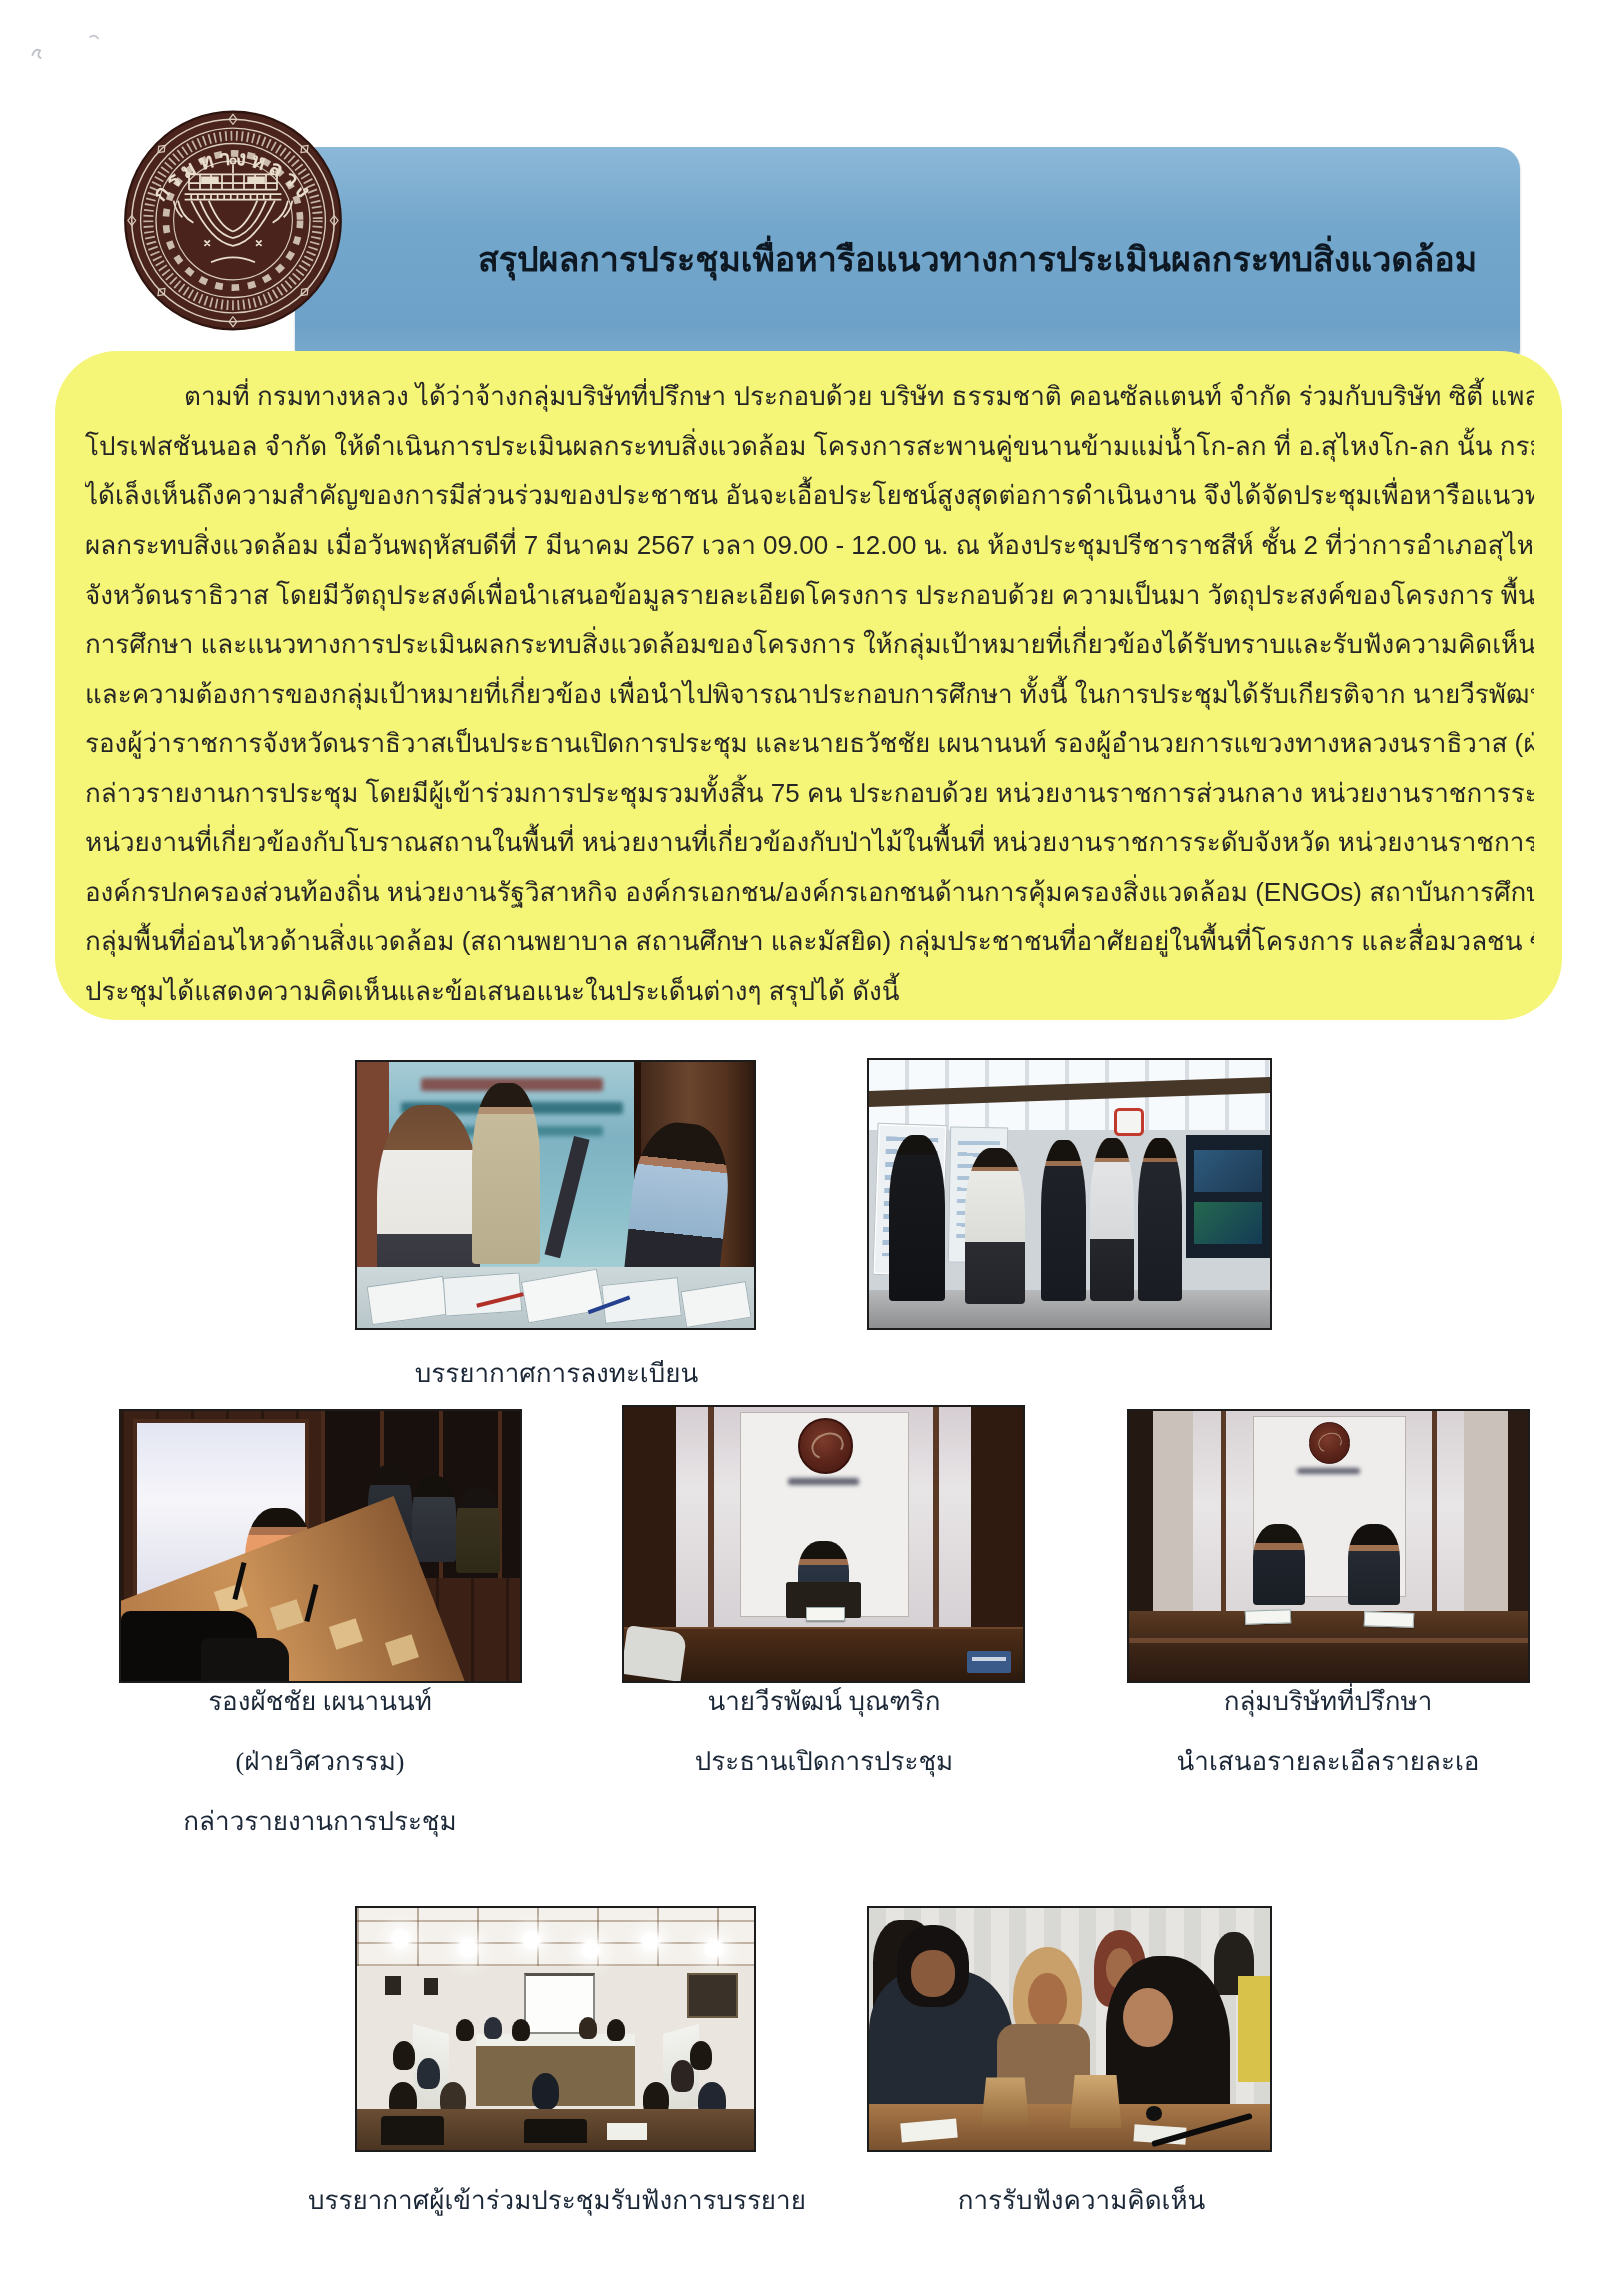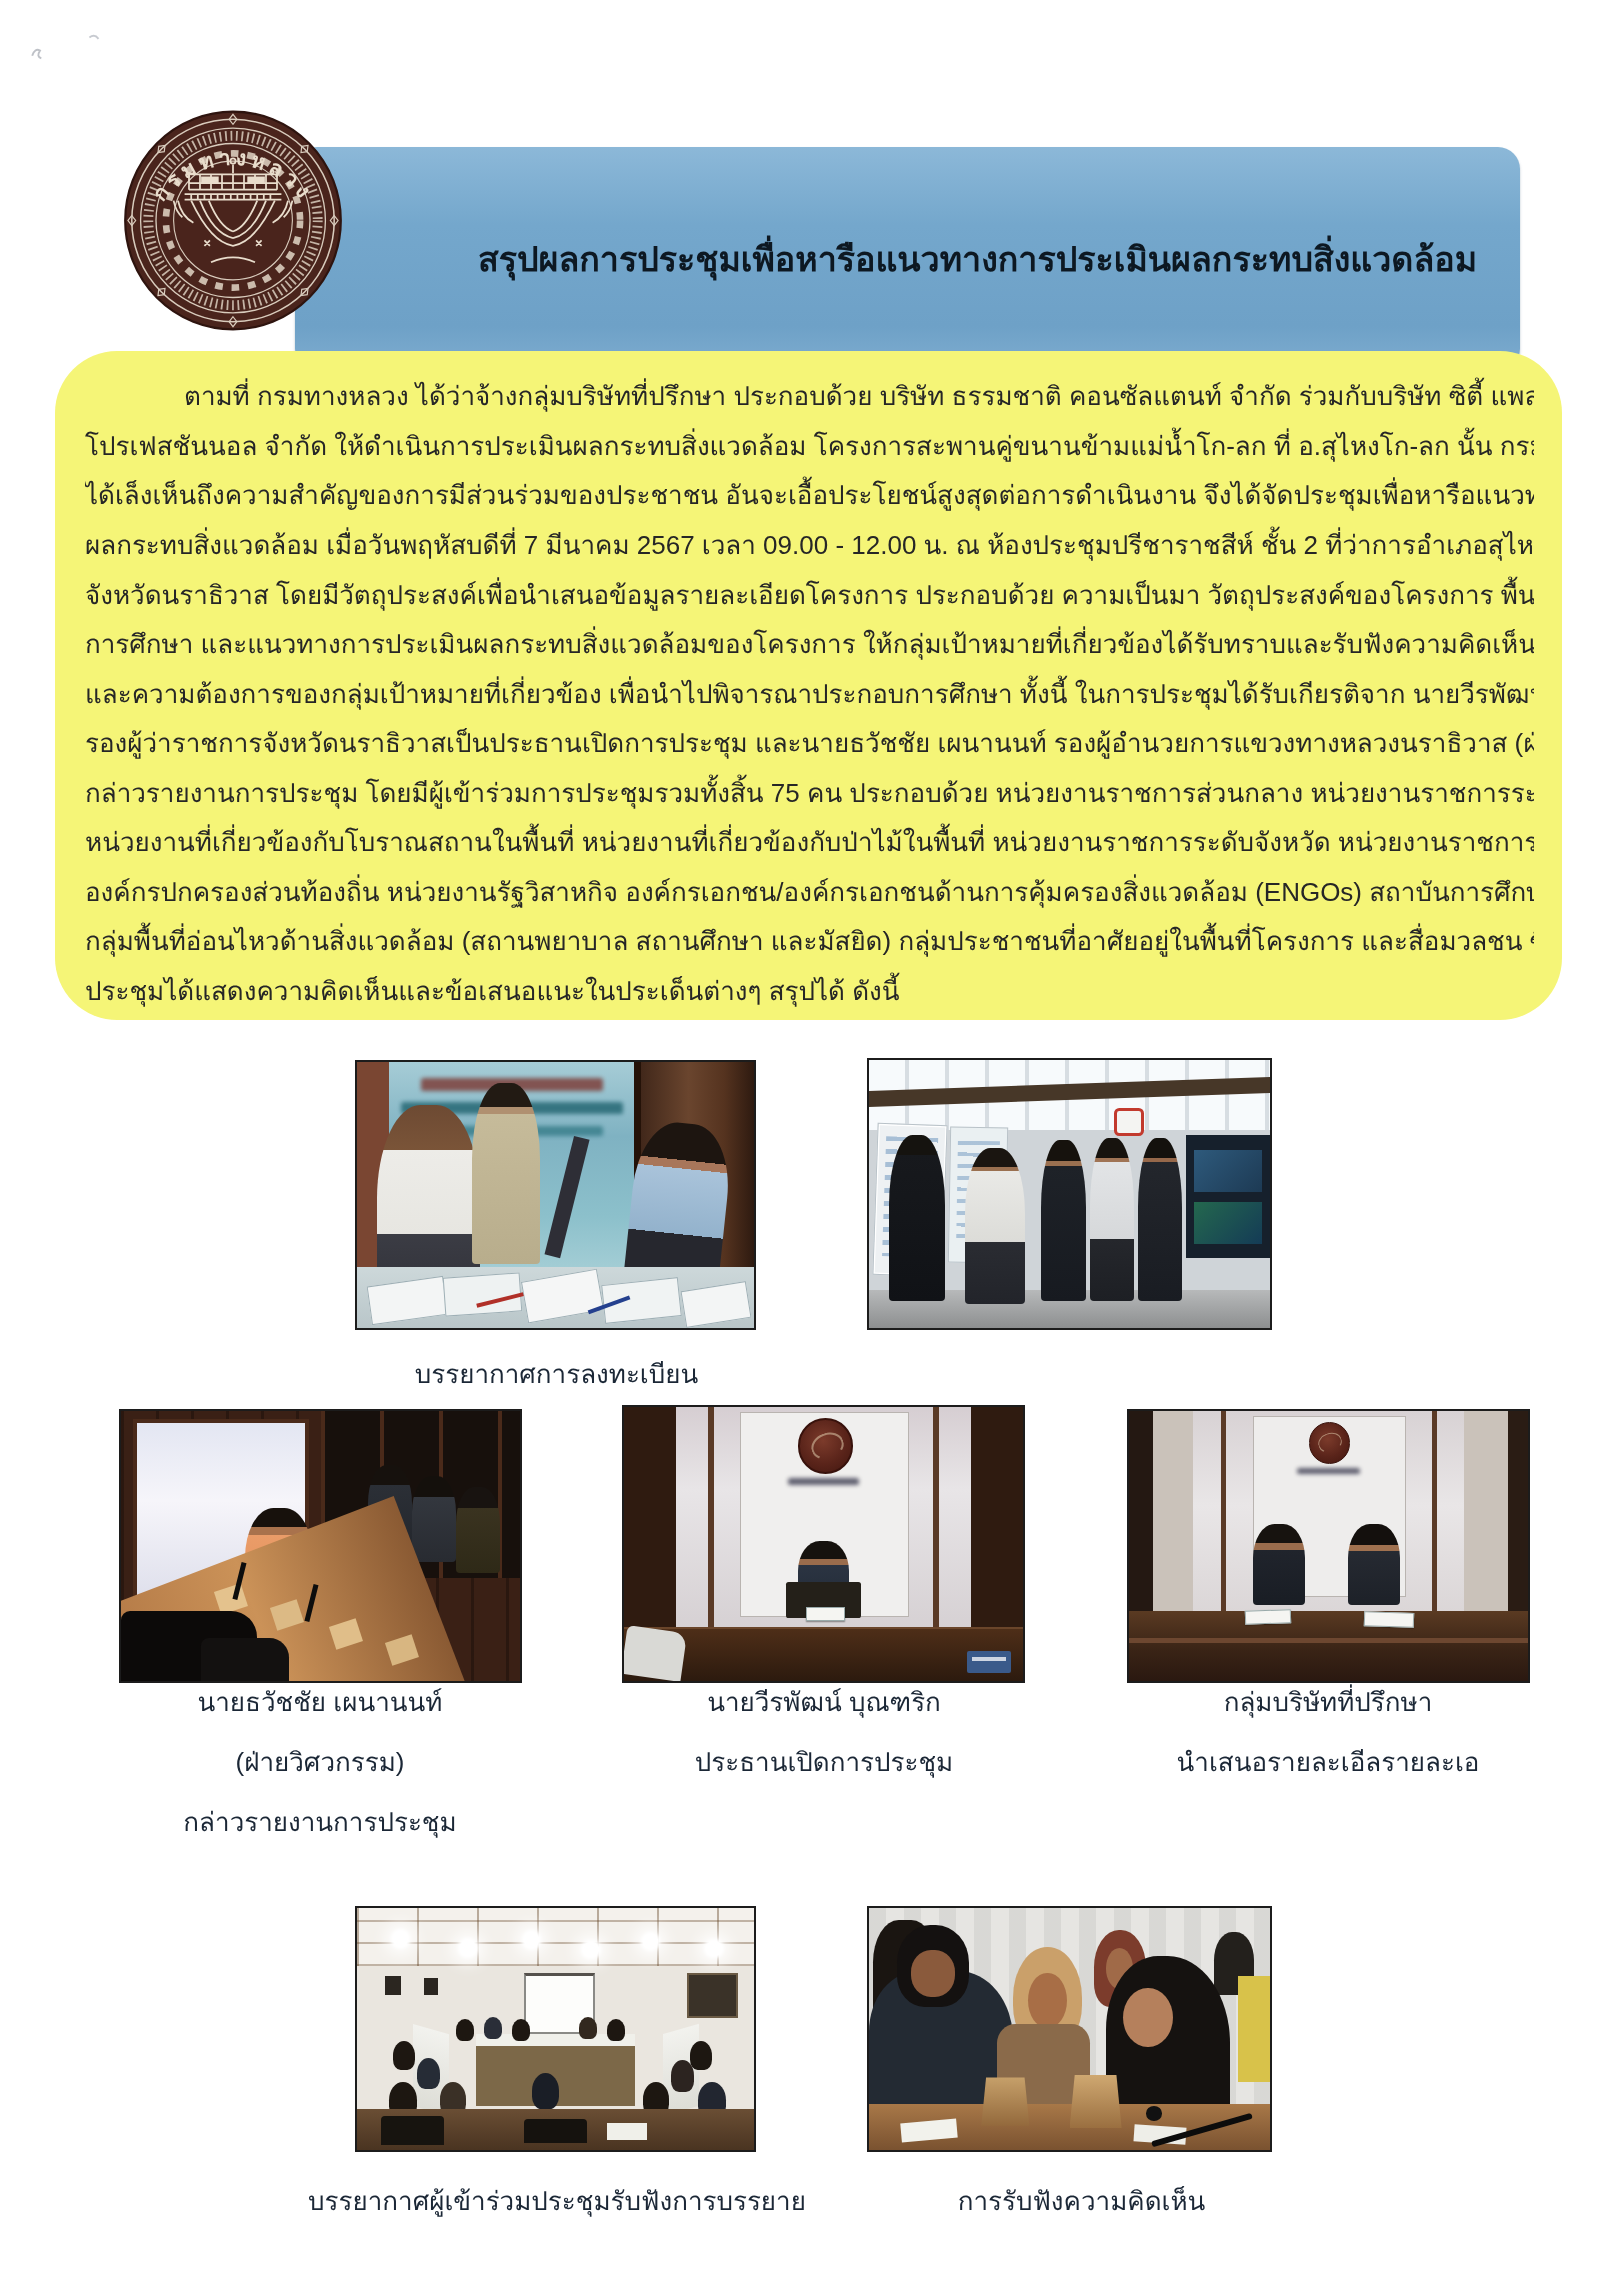--- a/index.html
+++ b/index.html
@@ -23,21 +23,21 @@
   .summary{position:absolute;left:55px;top:351px;width:1507px;height:669px;border-radius:62px;
            background:#f5f577;}
   .pline{position:absolute;left:85px;width:1449px;height:50px;line-height:50px;font-size:26px;
          color:#262626;text-align:justify;text-align-last:justify;overflow:hidden;white-space:nowrap;}
   .pline.first{padding-left:99px;width:1350px;}
   .pline.last{text-align-last:left;}
 
   
   .photo{position:absolute;overflow:hidden;border:2px solid #1c1c1c;box-sizing:border-box;background:#777;}
   .caption{position:absolute;text-align:center;color:#1b2736;font-size:26px;line-height:60px;}
-  .caption div{white-space:nowrap;}
+  .caption div{white-space:nowrap;font-family:Liberation Serif, serif;}
 
   .person{position:absolute;border-radius:42% 42% 3.9px 3.9px;}
   .lt{position:absolute;width:15.6px;height:15.6px;border-radius:50%;background:#ffffff;
       box-shadow:0 0 15.6px 7.8px rgba(255,255,255,.95),0 0 3.3px 2px #fff;}
   .att{position:absolute;border-radius:50% 50% 35% 35%;background:#1d1711;}
   .plate{position:absolute;background:#f5f5f2;border:0.7px solid #9aa;box-shadow:0 0.7px 1.3px rgba(0,0,0,.4);}
   .blurbar{position:absolute;filter:blur(2px);border-radius:2.6px;}
 </style>
 </head>
 <body>
@@ -178,21 +178,21 @@
     <div class="abs" style="left:24%;bottom:26%;width:7%;height:9%;background:#e4c28d;transform:rotate(-18deg)"></div>
     <div class="abs" style="left:38%;bottom:20%;width:7%;height:9%;background:#dcba85;transform:rotate(-18deg)"></div>
     <div class="abs" style="left:53%;bottom:13%;width:7%;height:9%;background:#e0be89;transform:rotate(-18deg)"></div>
     <div class="abs" style="left:67%;bottom:7%;width:7%;height:9%;background:#d8b681;transform:rotate(-18deg)"></div>
     <div class="abs" style="left:29%;bottom:30%;width:1.2%;height:14%;background:#0d0d0d;transform:rotate(14deg)"></div>
     <div class="abs" style="left:47%;bottom:22%;width:1.2%;height:14%;background:#0d0d0d;transform:rotate(14deg)"></div>
     <div class="abs" style="left:0;bottom:0;width:34%;height:26%;background:#0c0a09;border-radius:9px 26px 0 0"></div>
     <div class="abs" style="left:20%;bottom:0;width:22%;height:16%;background:#131110;border-radius:7.8px 19.5px 0 0"></div>
   </figure>
   <div class="caption" style="left:79px;top:1672px;width:482px">
-    <div>นายธวัชชัย เผนานนท์</div>
+    <div>รองผัชชัย เผนานนท์</div>
     <div>(ฝ่ายวิศวกรรม)</div>
     <div>กล่าวรายงานการประชุม</div>
   </div>
 
   <figure class="photo" style="left:622px;top:1405px;width:403px;height:278px;margin:0">
     <div class="abs" style="left:0;top:0;width:100%;height:100%;background:#2f1b10"></div>
     <div class="abs" style="left:13%;top:0;width:74%;height:100%;background:linear-gradient(180deg,#d6ced2 0%,#e8e5e7 30%,#cfc9cc 100%)"></div>
     <div class="abs" style="left:21%;top:0;width:1.5%;height:84%;background:#5a3a26"></div>
     <div class="abs" style="left:77.5%;top:0;width:1.5%;height:84%;background:#5a3a26"></div>
     <div class="abs" style="left:29%;top:2%;width:42%;height:74%;background:#f0efee;border:1.3px solid #b9b4b0"></div>

